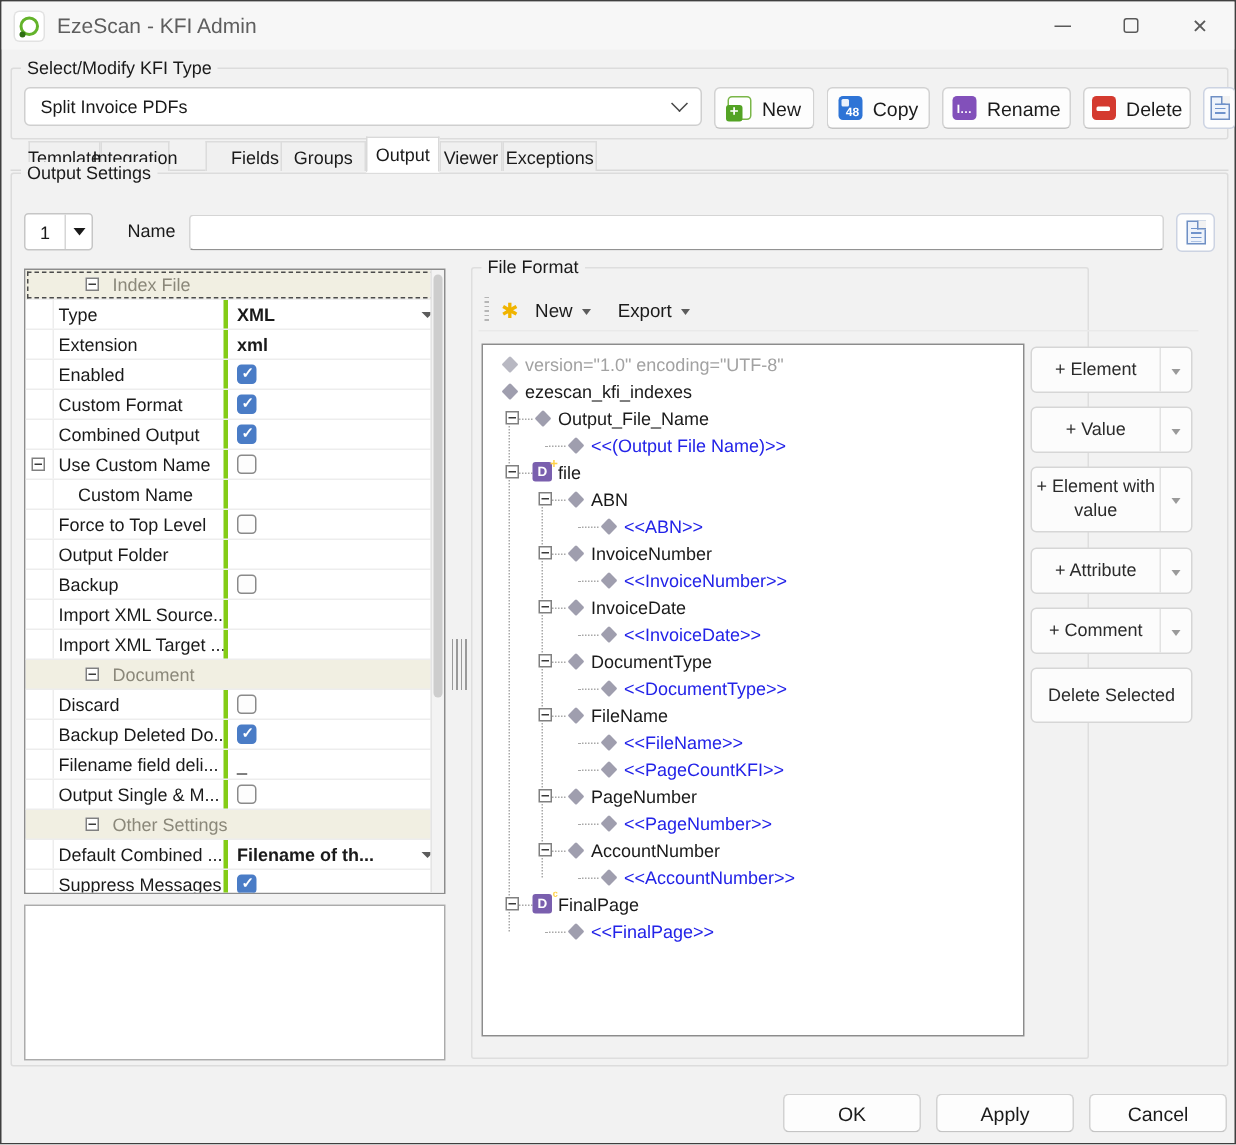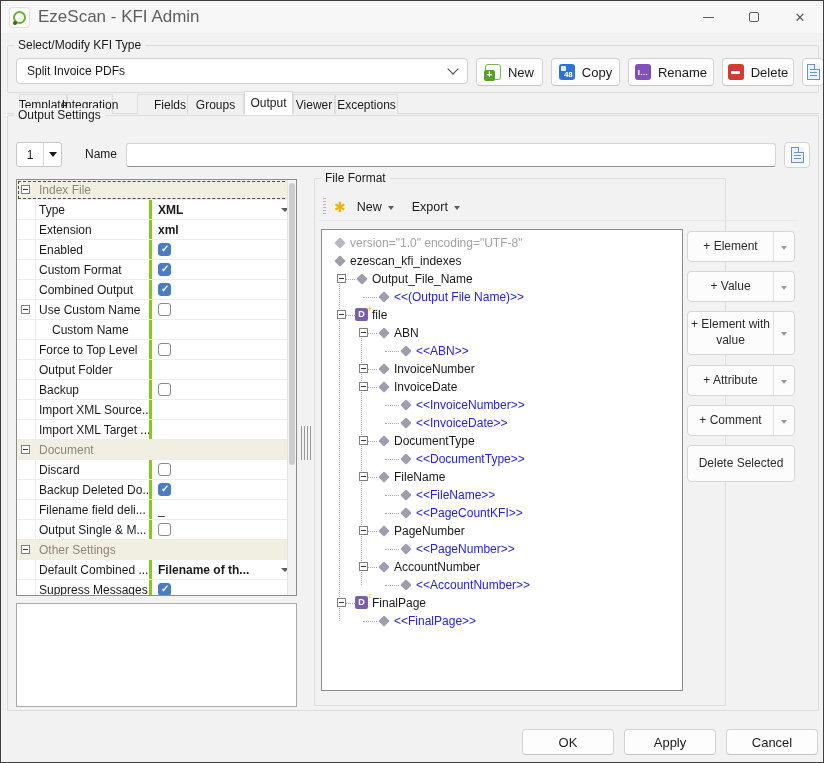--- a/index.html
+++ b/index.html
@@ -6,21 +6,21 @@
   html,body { width:824px; height:763px; }
   body { font-family:"Liberation Sans", sans-serif; font-size:12px; color:#1a1a1a; background:#fff; }
 
   .window { position:relative; width:824px; height:763px; background:#f2f2f2; border:1px solid #3f3f3f; overflow:hidden; }
 
   
   .titlebar { position:absolute; left:0; top:0; width:100%; height:32px; background:#f7f7f7; display:flex; align-items:center; }
   .applogo { width:19px; height:19px; margin-left:9px; background:#fff; border-radius:3px; position:relative; box-shadow:0 0 0 1px #e2e2e2; }
   .applogo::before { content:""; position:absolute; left:3px; top:3px; width:9px; height:9px; border:2.5px solid #63b32a; border-radius:50%; }
   .applogo::after { content:""; position:absolute; left:3px; bottom:2px; width:4px; height:4px; background:#2f6f14; border-radius:50%; }
-  .title-text { margin-left:9px; font-size:17px; color:#5e5e5e; }
+  .title-text { margin-left:9px; font-size:14px; color:#5e5e5e; }
   .win-controls { position:absolute; right:0; top:0; height:32px; display:flex; }
   .win-btn { width:46px; height:32px; display:flex; align-items:center; justify-content:center; color:#5a5a5a; }
   .glyph-min { width:11px; height:1px; background:#5a5a5a; display:block; }
   .glyph-max { width:10px; height:10px; border:1px solid #5a5a5a; border-radius:2px; display:block; }
   .glyph-close { font-size:13px; line-height:1; }
 
   
   .groupbox { position:absolute; border:1px solid #dcdcdc; border-radius:2px; }
   .grouplabel { position:absolute; top:-8px; left:6px; background:#f2f2f2; padding:0 4px; font-size:12px; color:#1a1a1a; white-space:nowrap; }
 
@@ -57,21 +57,21 @@
   .name-label { position:absolute; left:77px; top:31px; }
   .name-input { position:absolute; left:118px; top:27px; width:650px; height:24px; background:#fff; border:1px solid #d5d5d5; border-bottom:1px solid #929292; border-radius:3px; padding:0 6px; font:inherit; }
 
   
   .pgrid { position:absolute; left:8px; top:63px; width:281px; height:417px; background:#fff; border:1px solid #8c8c8c; overflow:hidden; }
   .pg-row { position:relative; display:flex; height:20px; border-bottom:1px solid #ededed; background:#fff; align-items:stretch; }
   .pg-margin { width:19px; position:relative; border-right:1px solid #ededed; flex:none; }
   .pg-cat .pg-margin { border-right:none; }
   .pg-label { width:116px; flex:none; padding:3px 2px 0 3px; border-right:3px solid #84cc16; white-space:nowrap; overflow:hidden; }
   .pg-label.indent { padding-left:16px; }
-  .pg-cat { background:#f1efe2; color:#8b887a; }
+  .pg-cat { background:#f1efe2; color:#8b887a;padding-left:36px; }
   .pg-cat .pg-label { width:auto; border-right:none; }
   .pg-sel { outline:1px dashed #4b4b4b; outline-offset:-2px; }
   .pg-value { flex:1; position:relative; padding:3px 2px 0 6px; white-space:nowrap; overflow:hidden; }
   .pg-value.bold { font-weight:bold; }
   .dd-arrow { position:absolute; right:7px; top:8px; width:0; height:0; border-left:4px solid transparent; border-right:4px solid transparent; border-top:4px solid #5c5c5c; }
   .exp { position:absolute; width:9px; height:9px; background:#fff; border:1px solid #808080; }
   .pg-margin .exp { left:4px; top:5px; }
   .exp::after { content:""; position:absolute; left:1px; right:1px; top:3px; height:1px; background:#3a3a3a; }
   .cb { width:13px; height:13px; border:1px solid #8a8a8a; border-radius:3px; background:#fdfdfd; display:inline-block; position:relative; top:0; }
   .cb.checked { background:var(--cb-color,#4a7cc6); border-color:var(--cb-color,#4a7cc6); }
@@ -375,29 +375,29 @@
             <span class="diamond" style="left: 80px;"></span>
             <span class="ttext blue" style="left: 94px;">&lt;&lt;ABN&gt;&gt;</span>
           </div>
           <div class="tree-row">
             <span class="stub" style="left: 41px; top: 9px; width: 14px;"></span>
             <span class="exp" style="left: 37px;"></span>
             <span class="diamond" style="left: 58px;"></span>
             <span class="ttext black" style="left: 72px;">InvoiceNumber</span>
           </div>
           <div class="tree-row">
+            <span class="stub" style="left: 63px; top: 9px; width: 14px;"></span>
+            <span class="diamond" style="left: 80px;"></span>
+            <span class="ttext blue" style="left: 94px;">&lt;&lt;InvoiceNumber&gt;&gt;</span>
+          </div>
+          <div class="tree-row">
             <span class="stub" style="left: 41px; top: 9px; width: 14px;"></span>
             <span class="exp" style="left: 37px;"></span>
             <span class="diamond" style="left: 58px;"></span>
             <span class="ttext black" style="left: 72px;">InvoiceDate</span>
-          </div>
-          <div class="tree-row">
-            <span class="stub" style="left: 63px; top: 9px; width: 14px;"></span>
-            <span class="diamond" style="left: 80px;"></span>
-            <span class="ttext blue" style="left: 94px;">&lt;&lt;InvoiceNumber&gt;&gt;</span>
           </div>
           <div class="tree-row">
             <span class="stub" style="left: 63px; top: 9px; width: 14px;"></span>
             <span class="diamond" style="left: 80px;"></span>
             <span class="ttext blue" style="left: 94px;">&lt;&lt;InvoiceDate&gt;&gt;</span>
           </div>
           <div class="tree-row">
             <span class="stub" style="left: 41px; top: 9px; width: 14px;"></span>
             <span class="exp" style="left: 37px;"></span>
             <span class="diamond" style="left: 58px;"></span>

